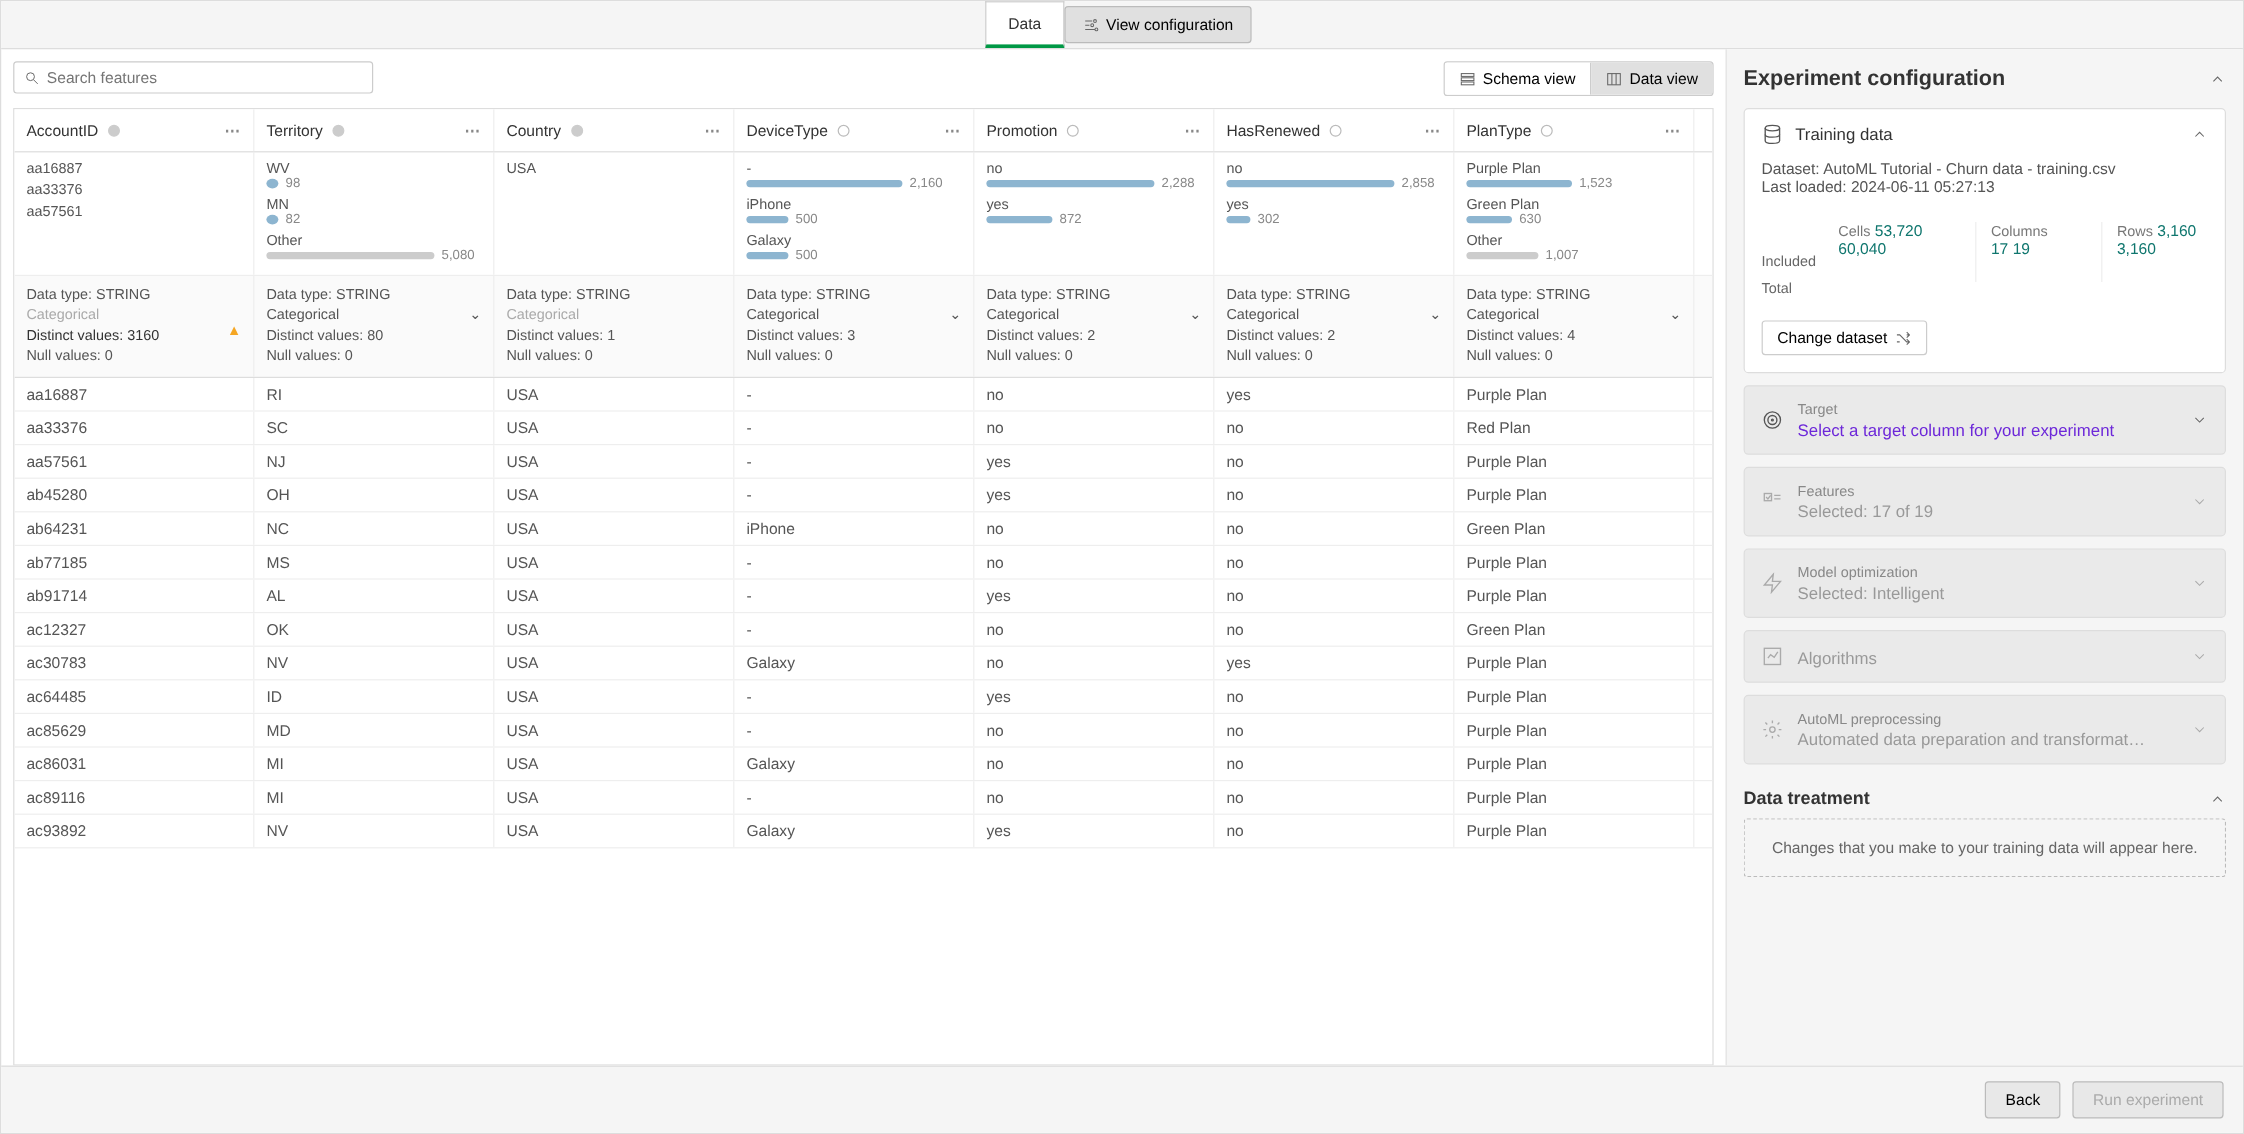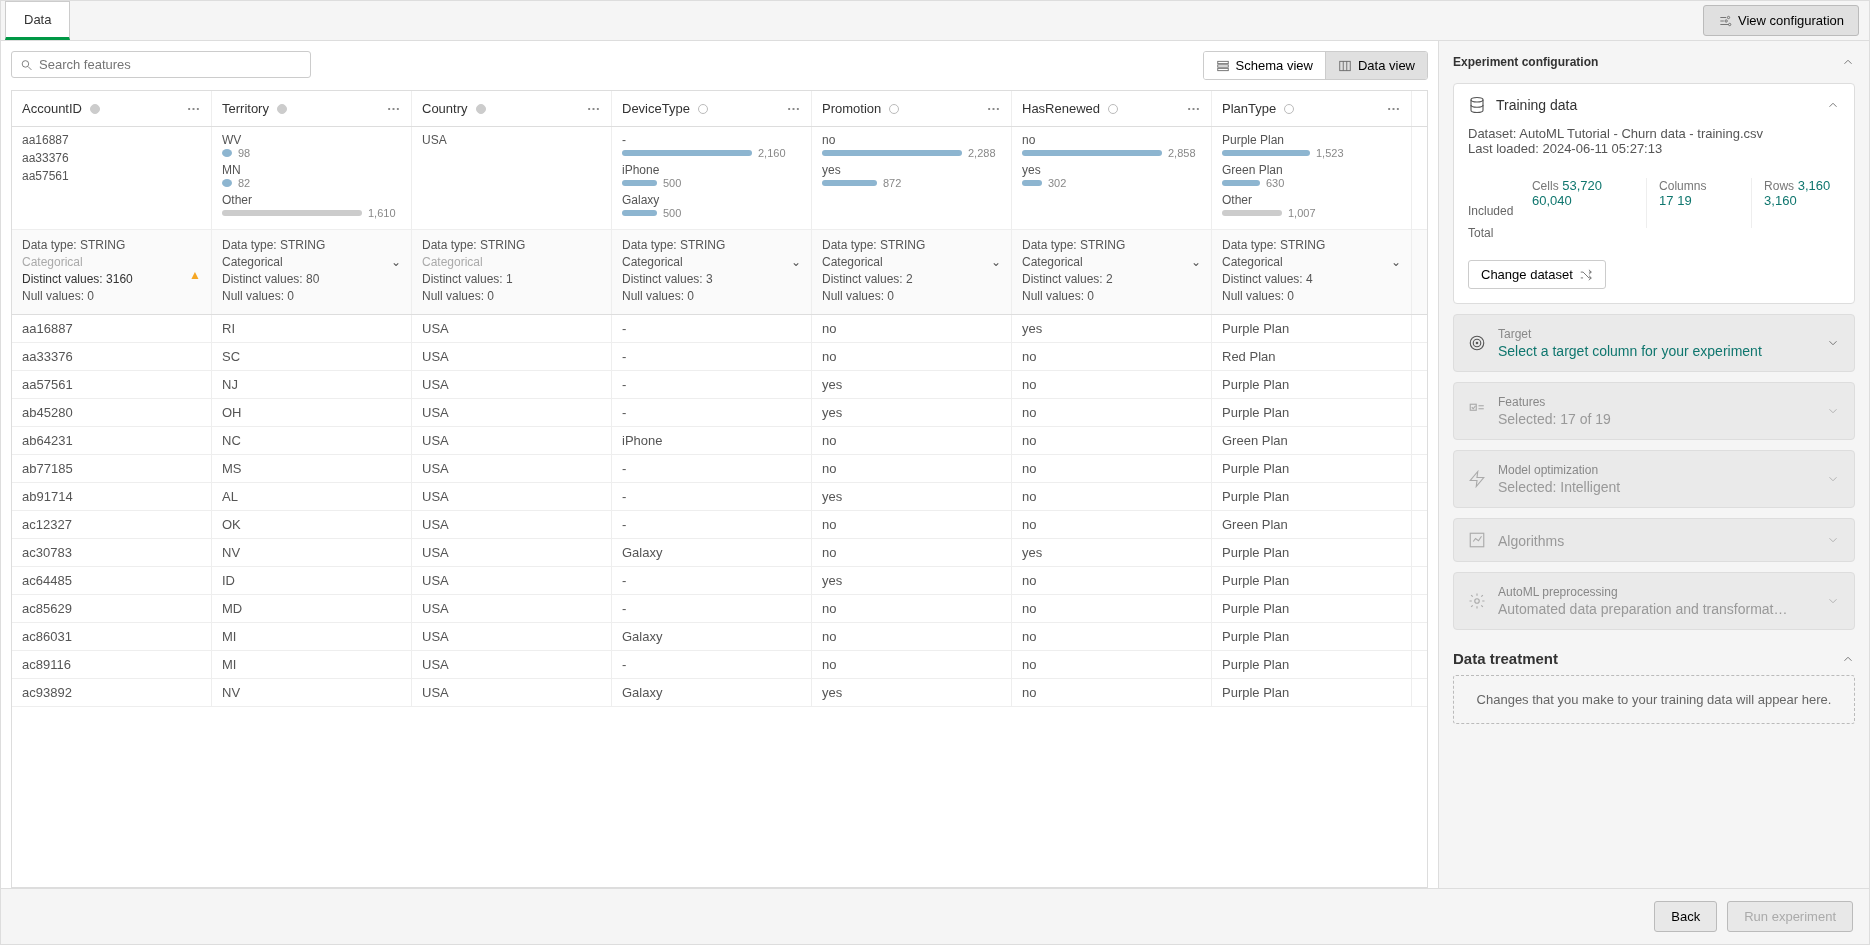--- a/index.html
+++ b/index.html
@@ -1,18 +1,18 @@
 <!DOCTYPE html>
 <html><head>
 <meta charset="utf-8">
 <style>
 * { box-sizing: border-box; margin: 0; padding: 0; }
 body { font-family: -apple-system, BlinkMacSystemFont, "Segoe UI", Arial, sans-serif; font-size: 13px; color: #333; background: #fff; }
 .app { width: 1870px; height: 945px; display: flex; flex-direction: column; border: 1px solid #ddd; }
-.topbar { display: flex; justify-content: space-between; align-items: center; background: #f5f5f5; border-bottom: 1px solid #ddd; height: 40px; }
+.topbar { display: flex; justify-content: center; align-items: center; background: #f5f5f5; border-bottom: 1px solid #ddd; height: 40px; }
 .tab { background: #fff; border: 1px solid #ccc; border-bottom: 3px solid #009845; padding: 8px 18px; margin-left: 4px; height: 39px; display: flex; align-items: center; font-size: 13px; }
 .view-config-btn { display: flex; align-items: center; gap: 6px; background: #e0e0e0; border: 1px solid #bbb; border-radius: 3px; padding: 7px 14px; margin-right: 10px; cursor: pointer; font-size: 13px; }
 .main { flex: 1; display: flex; overflow: hidden; }
 .left { flex: 1; display: flex; flex-direction: column; padding: 10px 10px 0 10px; overflow: hidden; border-right: 1px solid #ddd; }
 .toolbar { display: flex; justify-content: space-between; align-items: flex-start; margin-bottom: 10px; }
 .search { display: flex; align-items: center; border: 1px solid #ccc; border-radius: 3px; padding: 5px 8px; width: 300px; background: #fff; color: #888; gap: 6px; }
 .search input { border: none; outline: none; width: 100%; font-size: 13px; }
 .view-toggle { display: flex; border: 1px solid #ccc; border-radius: 3px; overflow: hidden; }
 .view-toggle button { display: flex; align-items: center; gap: 6px; border: none; padding: 6px 12px; background: #fff; font-size: 13px; cursor: pointer; }
 .view-toggle button.active { background: #e0e0e0; }
@@ -39,35 +39,35 @@
 .meta-row { background: #fafafa; border-bottom: 1px solid #ddd; }
 .meta-row .col { padding: 8px 10px; font-size: 12px; }
 .meta-line { margin-bottom: 3px; color: #555; }
 .meta-line.muted { color: #aaa; }
 .meta-line.strong { color: #333; font-weight: 500; }
 .meta-select { display: flex; justify-content: space-between; align-items: center; color: #555; }
 .warn-icon { color: #f5a623; position: absolute; right: 10px; top: 38px; }
 .data-row { border-bottom: 1px solid #eee; }
 .data-row .col { padding: 6px 10px; color: #555; }
 .right { width: 430px; background: #f5f5f5; display: flex; flex-direction: column; padding: 14px; overflow-y: auto; }
-.panel-header { display: flex; justify-content: space-between; align-items: center; font-size: 12px; font-weight: 600; margin-bottom: 14px; }
+.panel-header { display: flex; justify-content: space-between; align-items: center; font-size: 18px; font-weight: 600; margin-bottom: 14px; }
 .card { background: #fff; border: 1px solid #ddd; border-radius: 4px; margin-bottom: 10px; }
 .card-hdr { display: flex; align-items: center; justify-content: space-between; padding: 12px 14px; cursor: pointer; }
 .card-hdr .title { display: flex; align-items: center; gap: 10px; font-size: 14px; color: #333; }
 .card-body { padding: 0 14px 14px 14px; font-size: 13px; color: #555; }
 .stats { display: flex; gap: 30px; margin: 12px 0; }
 .stats-col { border-left: 1px solid #eee; padding-left: 12px; }
 .stats-col:first-child { border-left: none; padding-left: 0; }
 .stats-label { font-size: 12px; color: #777; }
 .stats-val { font-size: 13px; color: #0f766e; margin-top: 4px; }
 .row-labels { display: flex; flex-direction: column; gap: 8px; font-size: 12px; color: #666; padding-top: 16px; }
 .change-btn { display: inline-flex; align-items: center; gap: 6px; border: 1px solid #ccc; background: #fff; padding: 6px 12px; border-radius: 3px; cursor: pointer; margin-top: 20px; font-size: 13px; }
 .card.gray { background: #eaeaea; border: 1px solid #ddd; }
 .card-sub { font-size: 12px; color: #888; }
-.card-main { font-size: 14px; color: #0f766e; margin-top: 2px; }
+.card-main { font-size: 14px; color: #6d28d9; margin-top: 2px; }
 .section-title { font-size: 15px; font-weight: 600; margin: 10px 0 8px 0; display: flex; justify-content: space-between; align-items: center; }
 .dashed-box { border: 1px dashed #bbb; border-radius: 3px; padding: 16px; text-align: center; color: #666; font-size: 13px; }
 .footer { height: 56px; background: #f5f5f5; border-top: 1px solid #ddd; display: flex; justify-content: flex-end; align-items: center; padding: 0 16px; gap: 10px; }
 .btn { border: 1px solid #bbb; background: #e8e8e8; padding: 7px 16px; border-radius: 3px; cursor: pointer; font-size: 13px; }
 .btn.disabled { color: #aaa; cursor: not-allowed; }
 svg { display: block; }
 .icon-sm { width: 14px; height: 14px; stroke: #666; fill: none; stroke-width: 1.5; }
 .icon-md { width: 18px; height: 18px; stroke: #555; fill: none; stroke-width: 1.5; }
 </style>
 </head>
@@ -195,21 +195,21 @@
                 <span class="dist-label">MN</span>
                 <div class="bar-wrap">
                   <div class="bar dot " style="width:10px"></div>
                   <span class="bar-val">82</span>
                 </div>
               </div>
               <div class="dist-item">
                 <span class="dist-label">Other</span>
                 <div class="bar-wrap">
                   <div class="bar  gray" style="width:140px"></div>
-                  <span class="bar-val">1,610</span>
+                  <span class="bar-val">5,080</span>
                 </div>
               </div>
             </div>
             <div class="col">
               <div class="dist-item">
                 <span class="dist-label">USA</span>
               </div>
             </div>
             <div class="col">
               <div class="dist-item">

